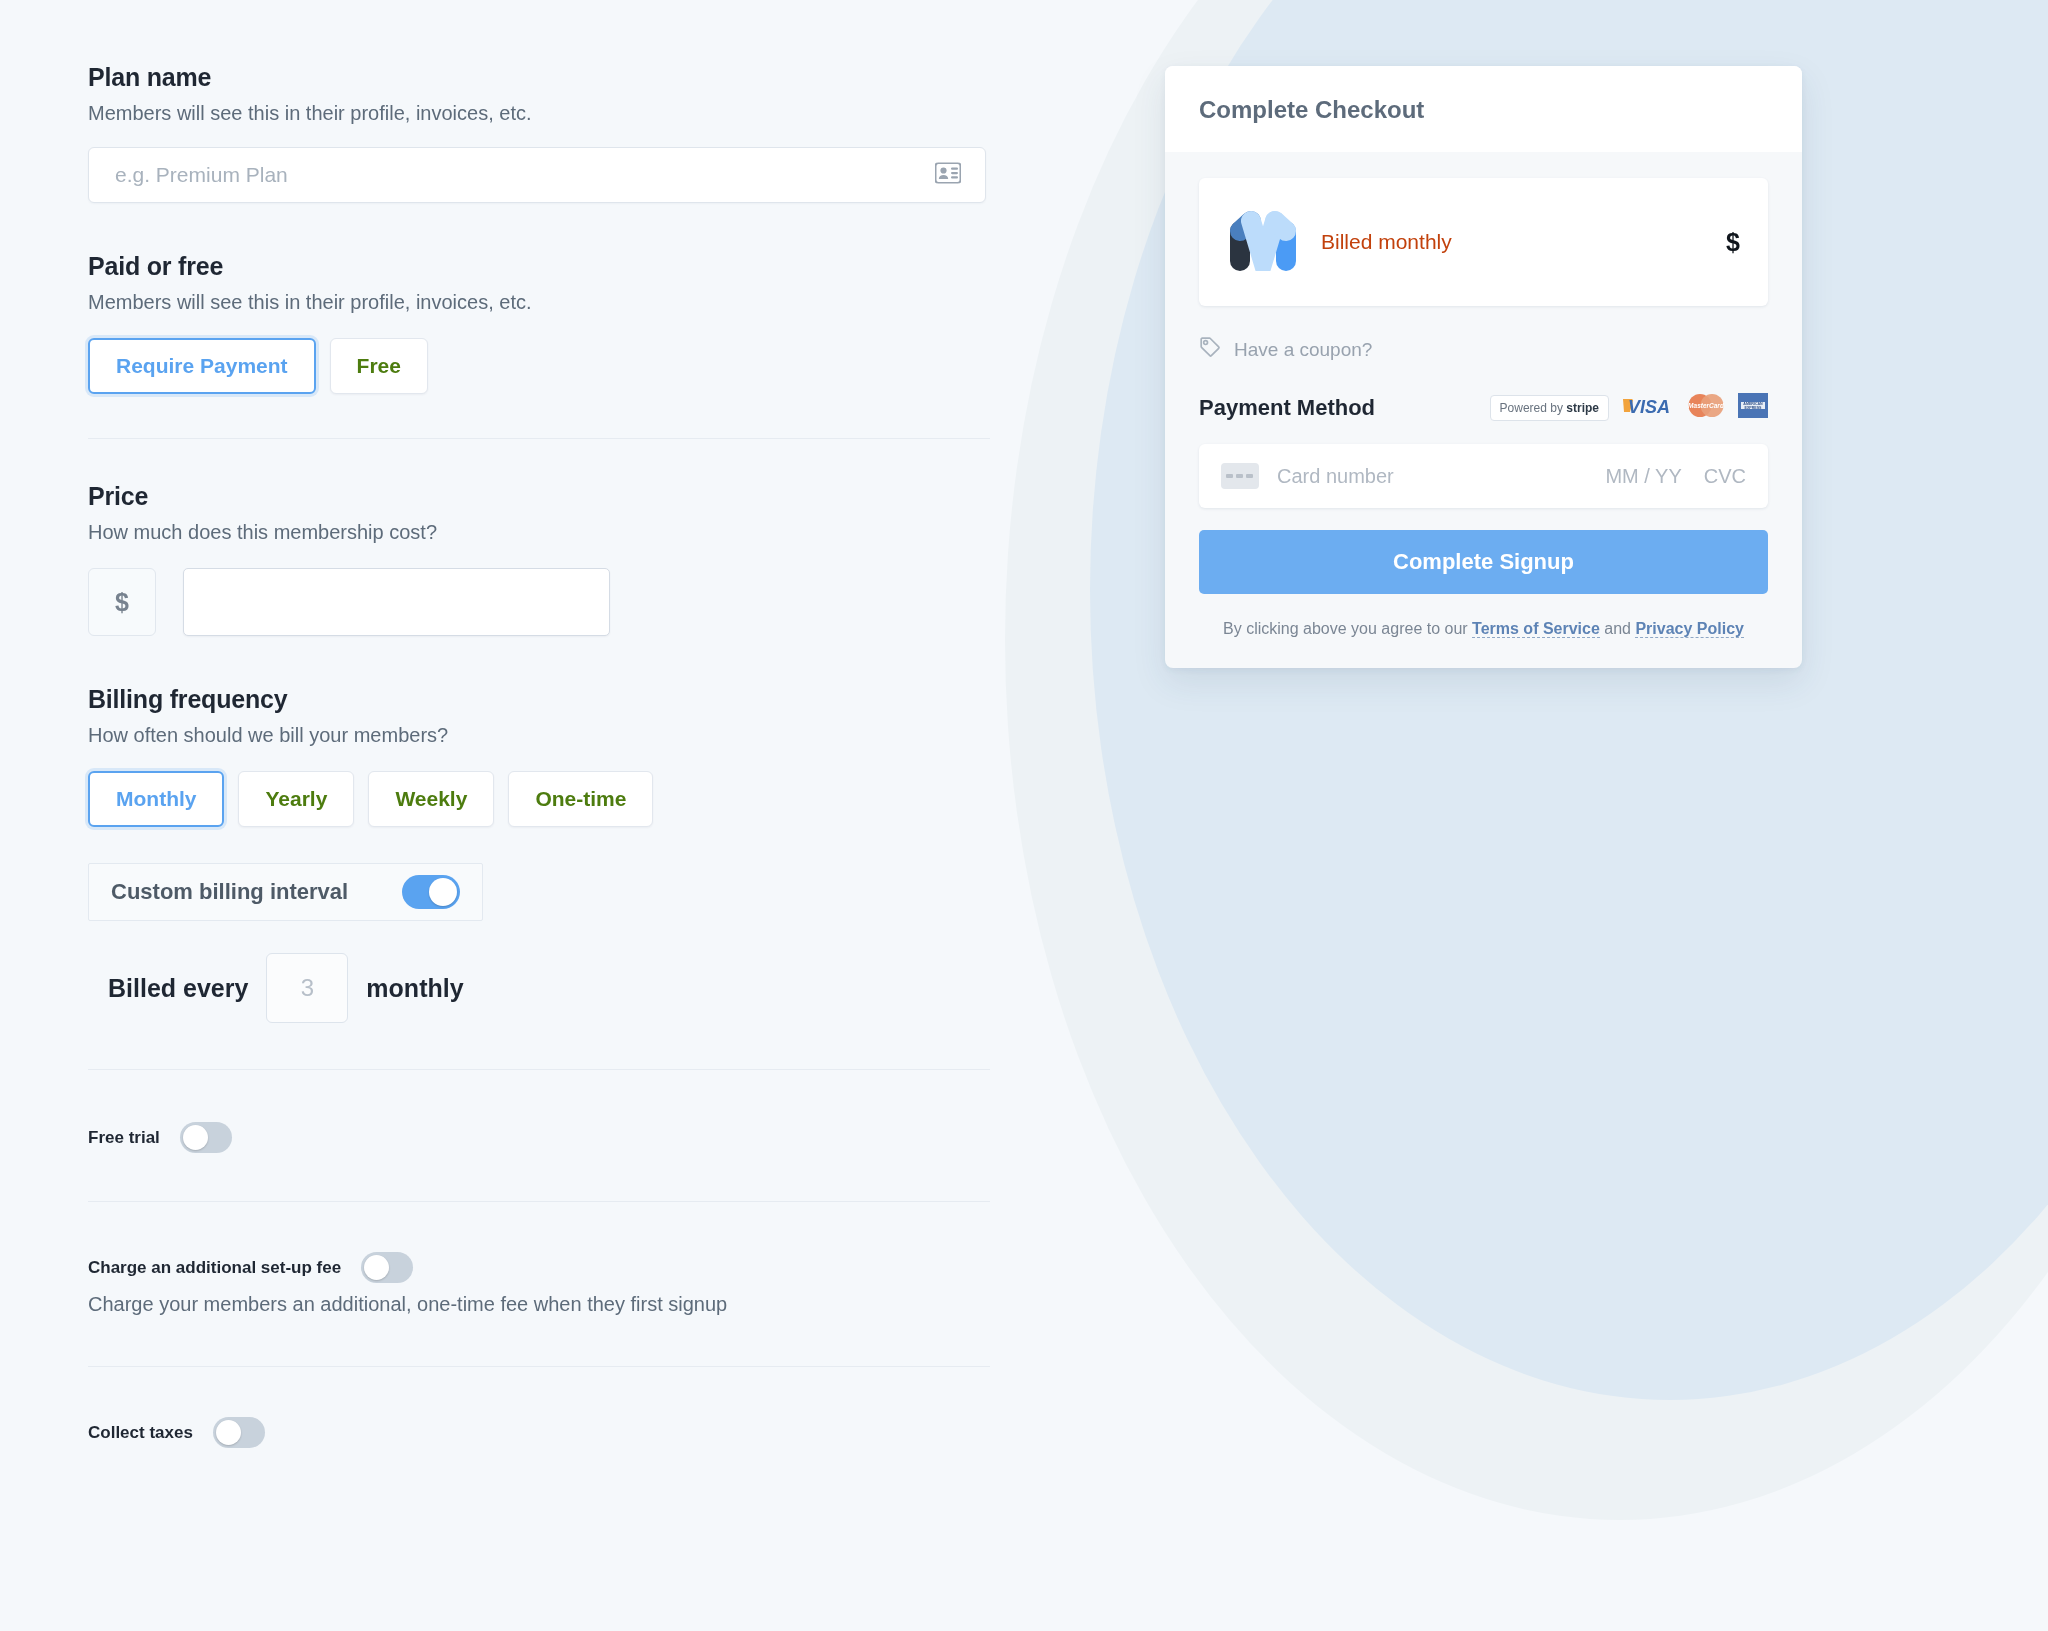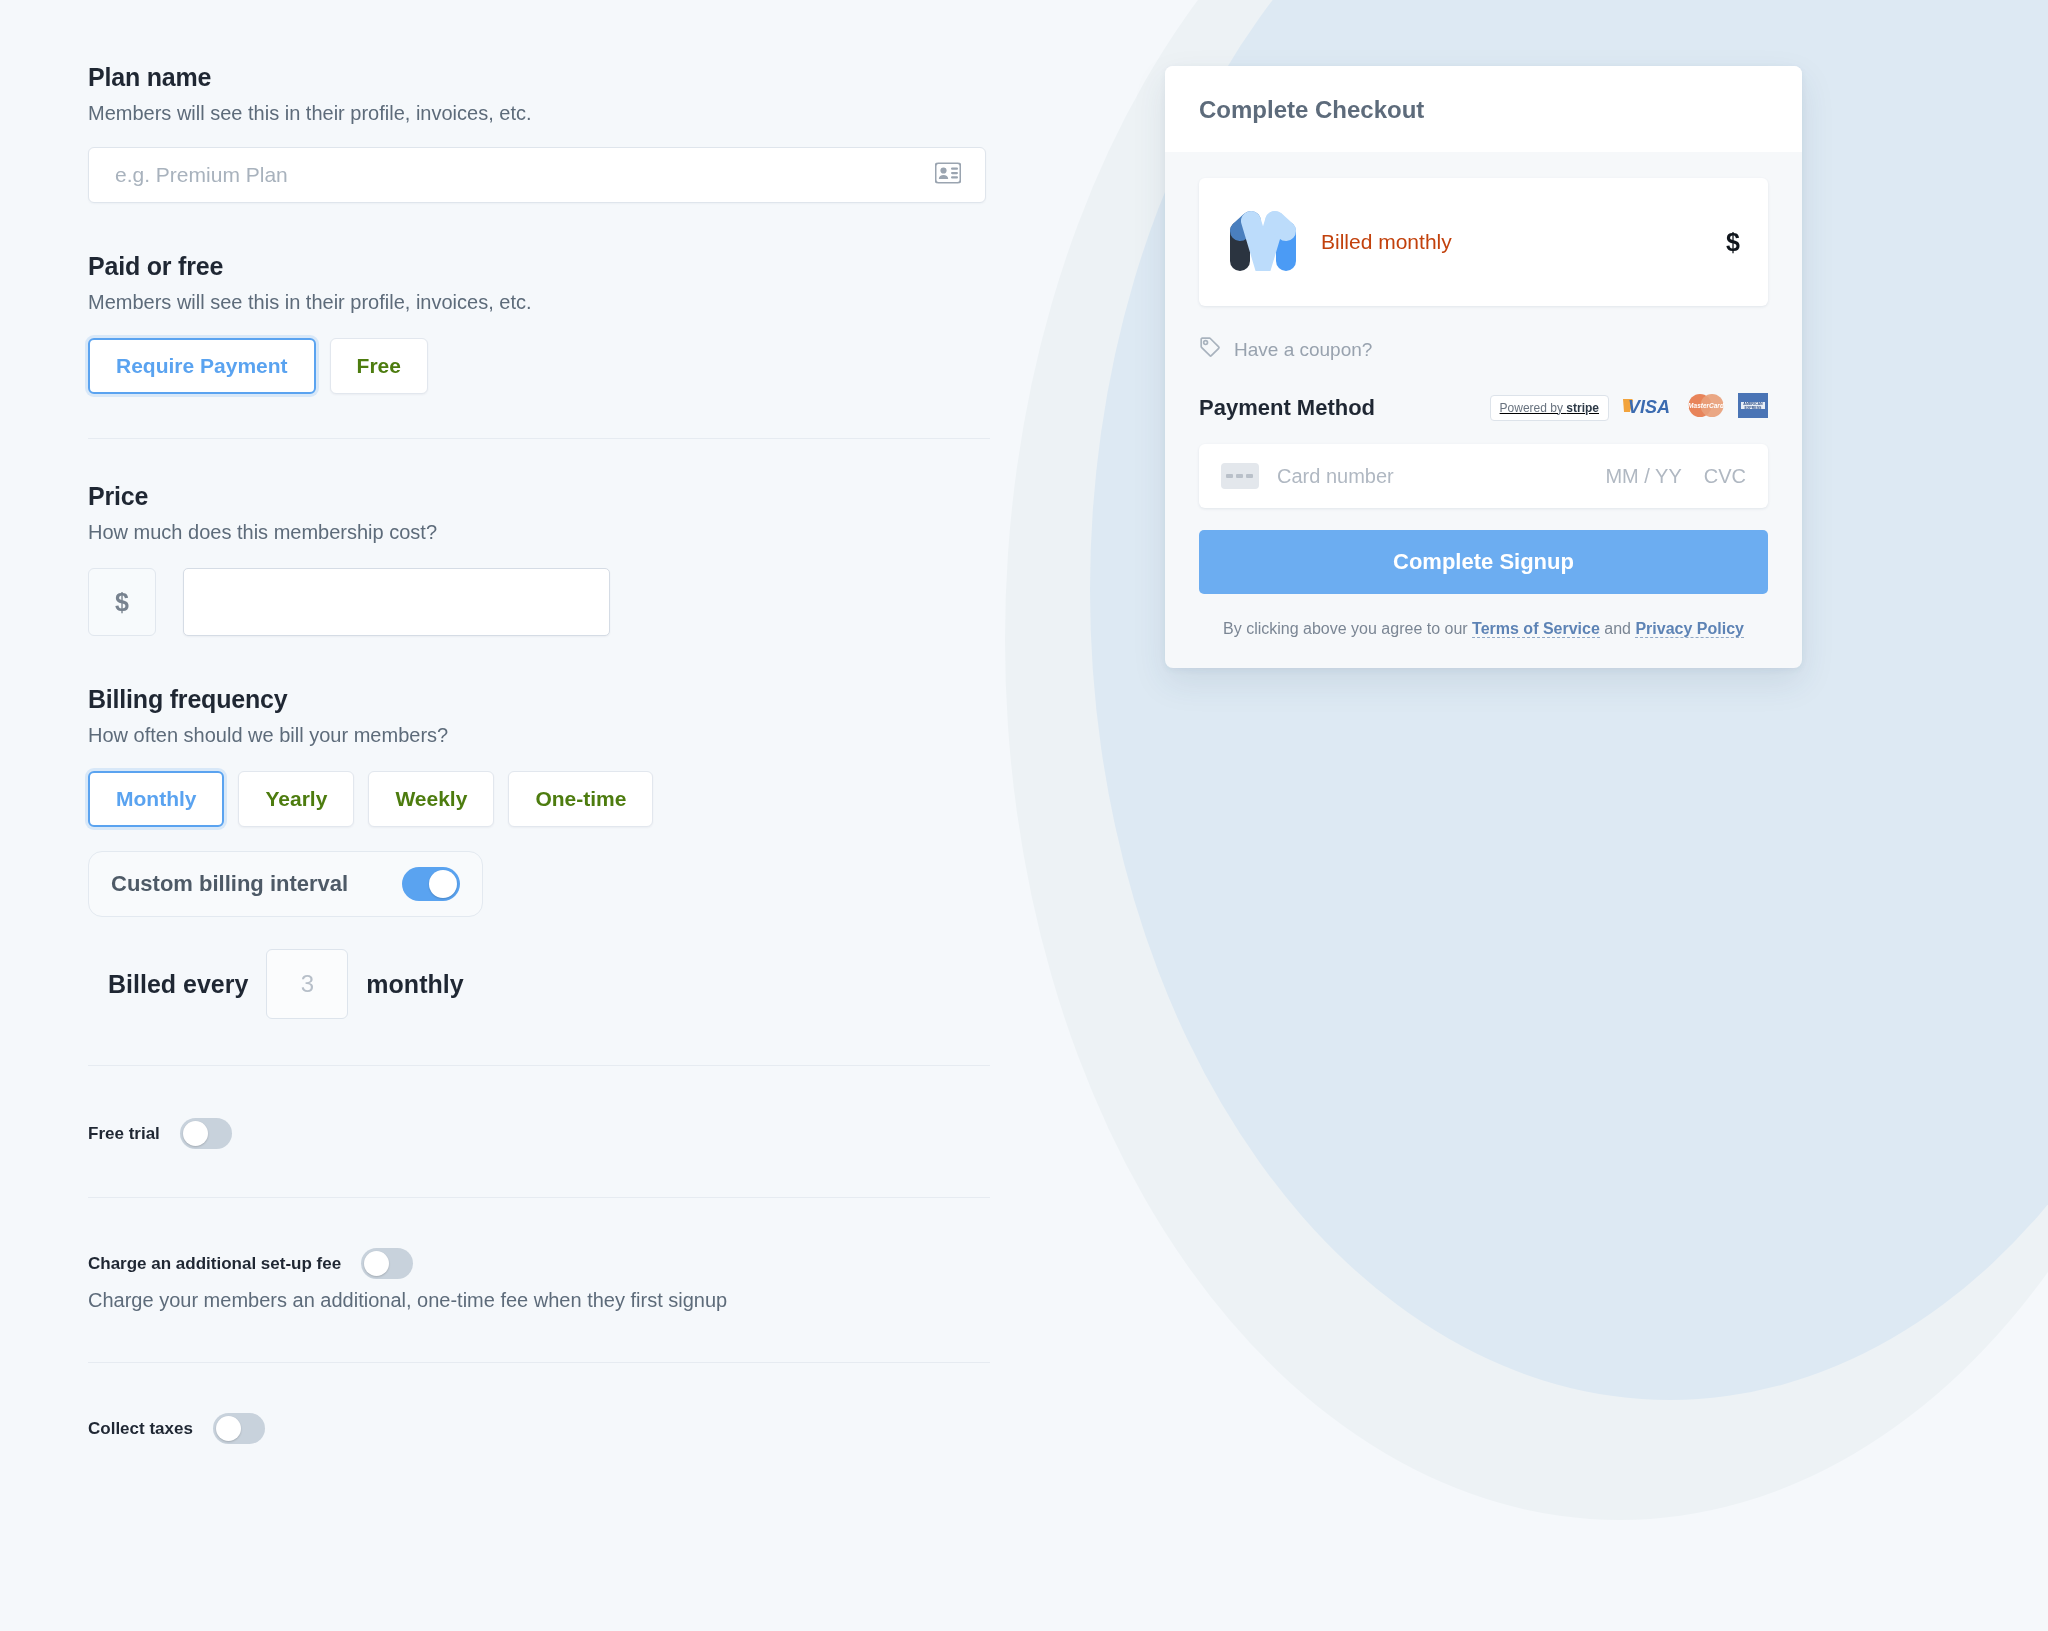--- a/index.html
+++ b/index.html
@@ -134,24 +134,24 @@
     width: 427px; height: 68px;
     margin-left: 27px;
     background: #ffffff;
     border: 1px solid #d5dce5;
     border-radius: 5px;
     box-shadow: 0 1px 2px rgba(30,45,70,0.05);
   }
 
   
   .pill-toggle {
-    margin-top: 24px;
-    width: 395px; height: 66px;
+    margin-top: 36px;
+    width: 395px; height: 58px;
     border: 1px solid #e3e9f0;
-    border-radius: 14px;
+    border-radius: 2px;
     background: rgba(255,255,255,0.35);
     display: flex; align-items: center;
     padding: 0 22px;
     justify-content: space-between;
     cursor: pointer;
   }
   .pill-toggle .lbl { font-size: 22px; font-weight: bold; color: #4e5a67; }
 
   .switch {
     width: 58px; height: 34px;
@@ -231,21 +231,21 @@
 
   .coupon {
     display: flex; align-items: center; gap: 13px;
     margin-top: 30px; margin-bottom: 30px;
     font-size: 19px; color: #98a2ae;
     cursor: pointer;
   }
 
   .pm-row { display: flex; align-items: center; }
   .pm-title { font-size: 22px; font-weight: bold; color: #1f2733; }
-  .pm-badges { margin-left: auto; display: flex; align-items: center; gap: 11px; text-decoration: underline; }
+  .pm-badges { margin-left: auto; display: flex; align-items: center; gap: 11px; }
   .stripe-badge {
     border: 1px solid #dde3ea;
     border-radius: 4px;
     background: #fff;
     font-size: 12px;
     color: #69737f;
     padding: 5px 9px;
     white-space: nowrap;
   }
   .stripe-badge b { color: #2e3a47; }

